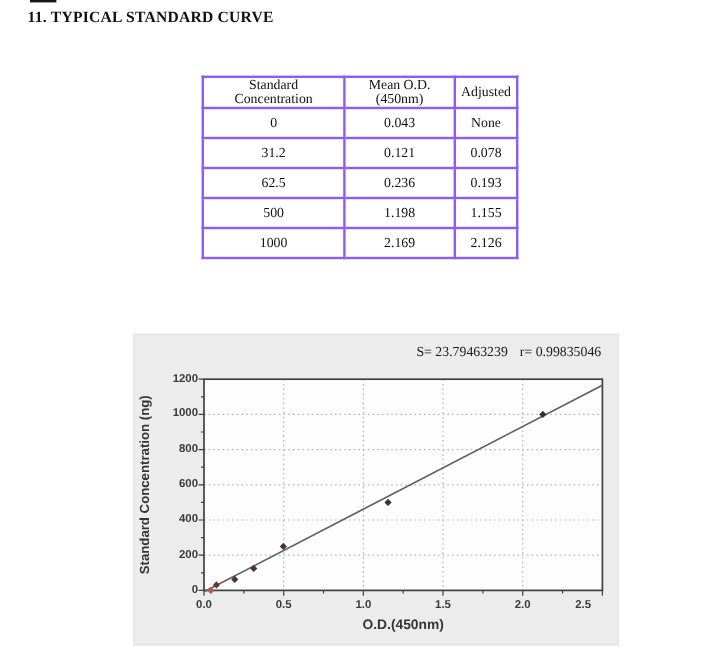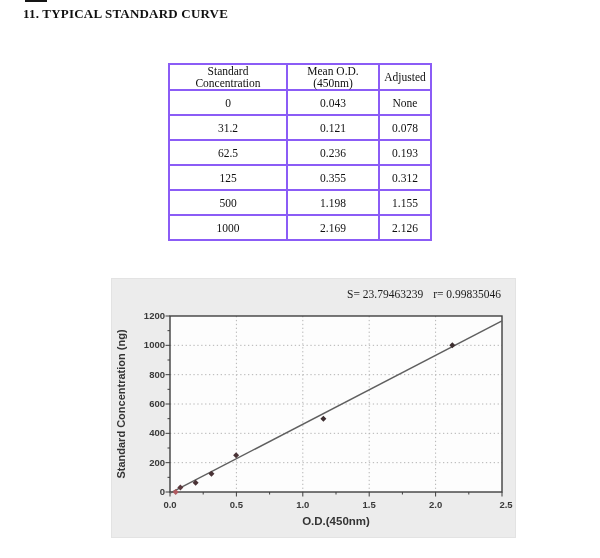--- a/index.html
+++ b/index.html
@@ -62,25 +62,20 @@
           <td>31.2</td>
           <td>0.121</td>
           <td>0.078</td>
         </tr>
         <tr>
           <td>62.5</td>
           <td>0.236</td>
           <td>0.193</td>
         </tr>
         <tr>
-          <td>125</td>
-          <td>0.355</td>
-          <td>0.312</td>
-        </tr>
-        <tr>
           <td>500</td>
           <td>1.198</td>
           <td>1.155</td>
         </tr>
         <tr>
           <td>1000</td>
           <td>2.169</td>
           <td>2.126</td>
         </tr>
       </tbody>
@@ -135,21 +130,21 @@
         <path d="M99.4336 191.66666666666666L102.4336 194.66666666666666L99.4336 197.66666666666666L96.4336 194.66666666666666Z" fill="#4a3336"></path>
         <path d="M124.1344 173.33333333333331L127.1344 176.33333333333331L124.1344 179.33333333333331L121.1344 176.33333333333331Z" fill="#4a3336"></path>
         <path d="M211.38400000000001 136.66666666666666L214.38400000000001 139.66666666666666L211.38400000000001 142.66666666666666L208.38400000000001 139.66666666666666Z" fill="#3e2f31"></path>
         <path d="M340.33279999999996 63.333333333333314L343.33279999999996 66.33333333333331L340.33279999999996 69.33333333333331L337.33279999999996 66.33333333333331Z" fill="#3e2f31"></path>
       </svg>
   <div class="xtick" style="left: 43px;">0.0</div>
       <div class="xtick" style="left: 109.4px;">0.5</div>
       <div class="xtick" style="left: 175.8px;">1.0</div>
       <div class="xtick" style="left: 242.2px;">1.5</div>
       <div class="xtick" style="left: 308.6px;">2.0</div>
-      <div class="xtick" style="left: 379px;">2.5</div>
+      <div class="xtick" style="left: 359px;">2.5</div>
       <div class="ytick" style="top: 207px;">0</div>
       <div class="ytick" style="top: 177.667px;">200</div>
       <div class="ytick" style="top: 148.333px;">400</div>
       <div class="ytick" style="top: 119px;">600</div>
       <div class="ytick" style="top: 89.6667px;">800</div>
       <div class="ytick" style="top: 60.3333px;">1000</div>
       <div class="ytick" style="top: 31px;">1200</div>
     </div>
 </div>
 

